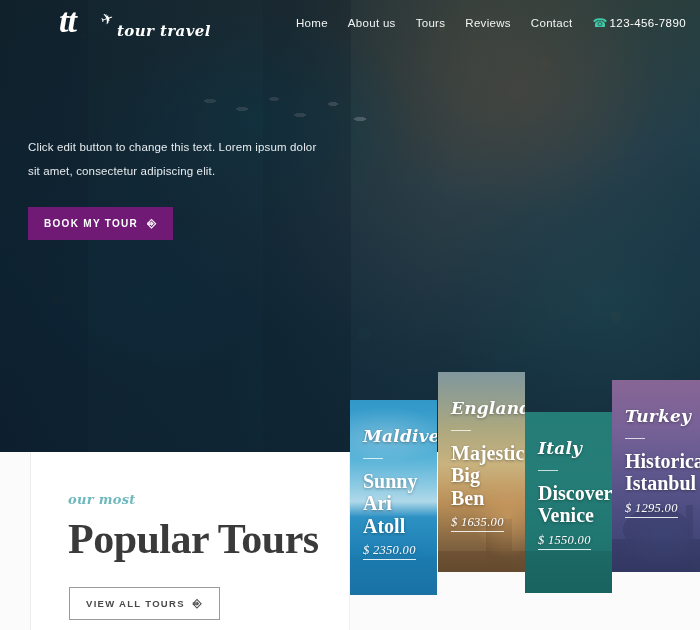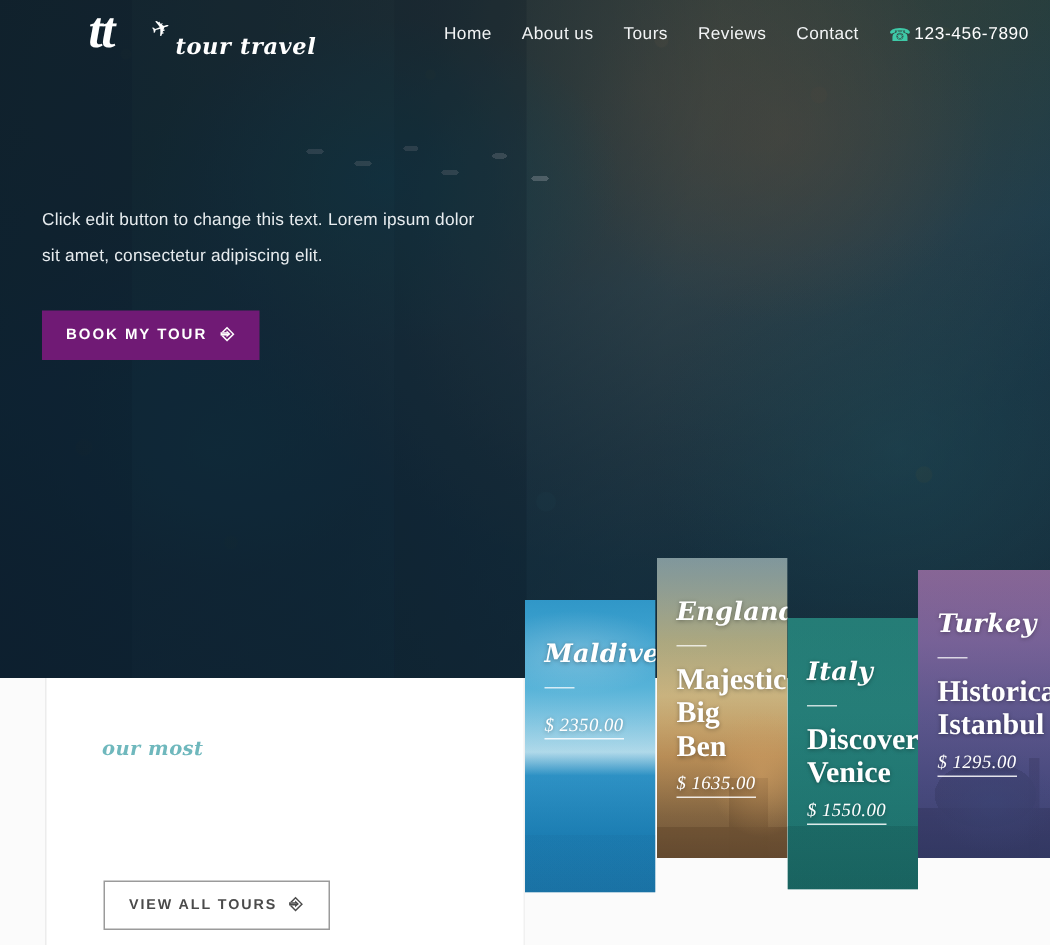--- a/index.html
+++ b/index.html
@@ -272,34 +272,36 @@
     <button class="btn-primary">
       <span>BOOK MY TOUR</span>
       <span class="btn-ico">⎆</span>
     </button>
   </div>
 
   <div class="lower">
     <div class="lower-sheet"></div>
   </div>
   <div class="eyebrow">our most</div>
+  <div class="section-title">Popular Tours</div>
   <button class="btn-outline">
     <span>VIEW ALL TOURS</span>
     <span class="btn-ico">⎆</span>
   </button>
 
   <div class="cards">
 
     <div class="card" id="card-0">
       <div class="card-photo"></div>
       <div class="skyline sky-atoll"></div>
       <div class="card-tint"></div>
       <div class="card-body">
         <div class="card-country">Maldives</div>
         <div class="card-rule"></div>
+        <div class="card-name">Sunny Ari Atoll</div>
         <div class="card-price">$ 2350.00</div>
       </div>
     </div>
 
     <div class="card" id="card-1">
       <div class="card-photo"></div>
       <div class="skyline sky-bigben"></div>
       <div class="card-tint"></div>
       <div class="card-body">
         <div class="card-country">England</div>

